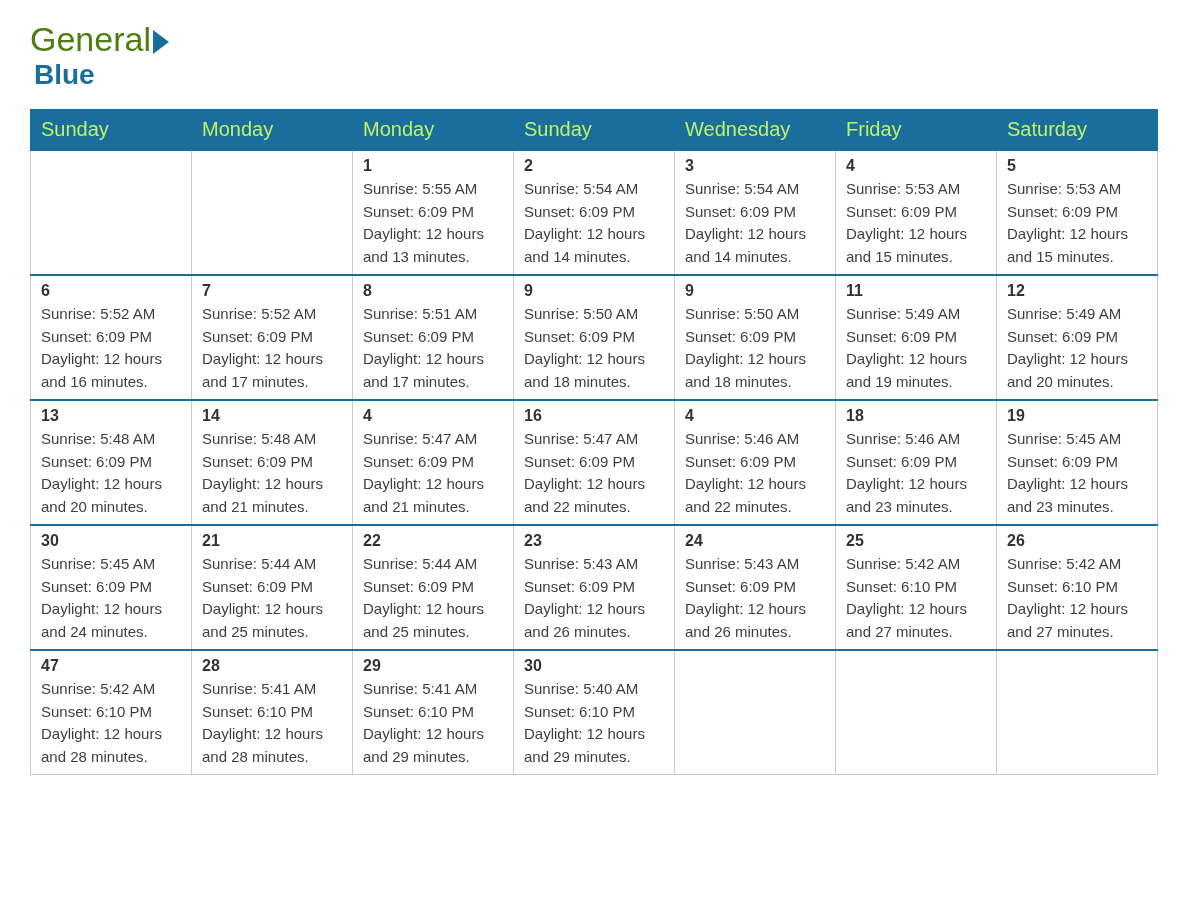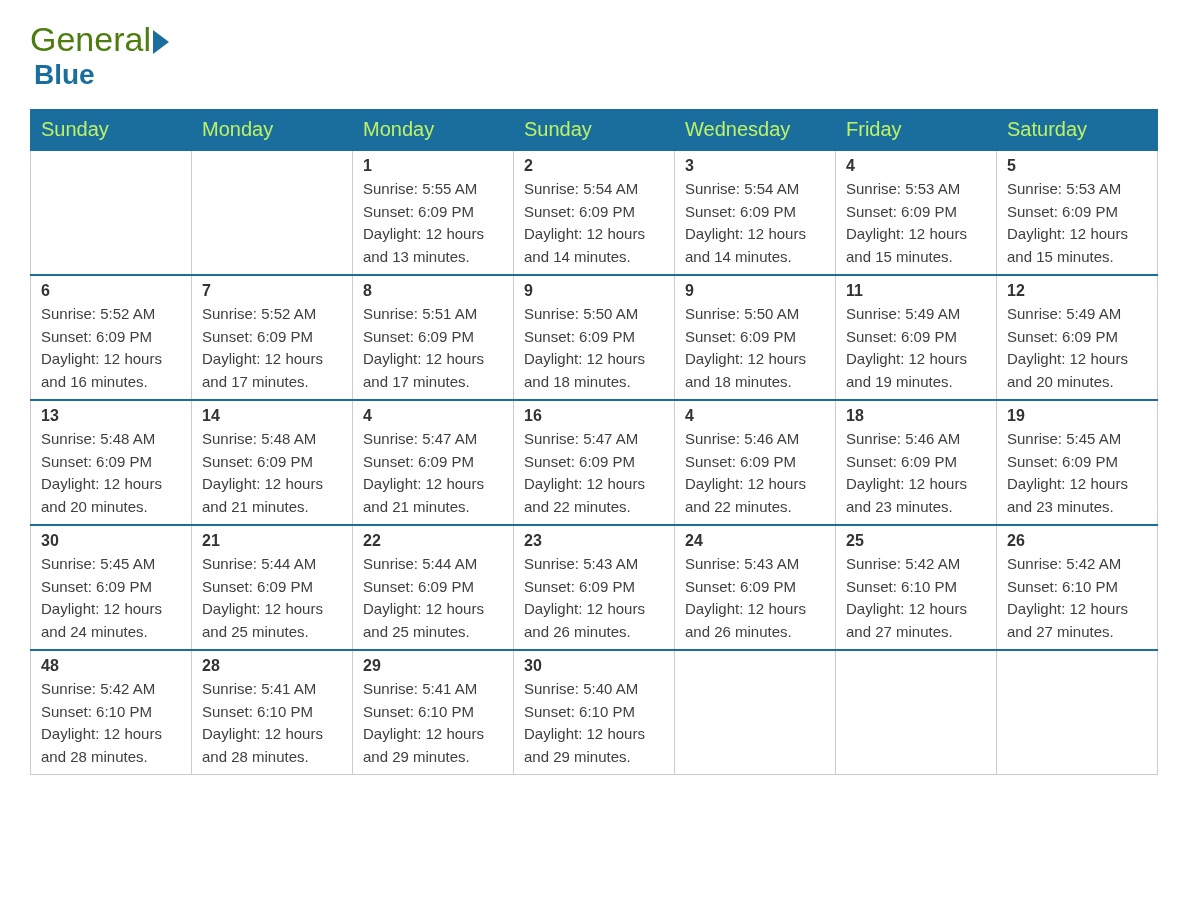--- a/index.html
+++ b/index.html
@@ -241,21 +241,21 @@
           <span class="day-number">25</span>
           <div class="day-info">Sunrise: 5:42 AM<br>Sunset: 6:10 PM<br>Daylight: 12 hours and 27 minutes.</div>
         </td>
         <td>
           <span class="day-number">26</span>
           <div class="day-info">Sunrise: 5:42 AM<br>Sunset: 6:10 PM<br>Daylight: 12 hours and 27 minutes.</div>
         </td>
       </tr>
       <tr>
         <td>
-          <span class="day-number">48</span>
+          <span class="day-number">47</span>
           <div class="day-info">Sunrise: 5:42 AM<br>Sunset: 6:10 PM<br>Daylight: 12 hours and 28 minutes.</div>
         </td>
         <td>
           <span class="day-number">28</span>
           <div class="day-info">Sunrise: 5:41 AM<br>Sunset: 6:10 PM<br>Daylight: 12 hours and 28 minutes.</div>
         </td>
         <td>
           <span class="day-number">29</span>
           <div class="day-info">Sunrise: 5:41 AM<br>Sunset: 6:10 PM<br>Daylight: 12 hours and 29 minutes.</div>
         </td>

